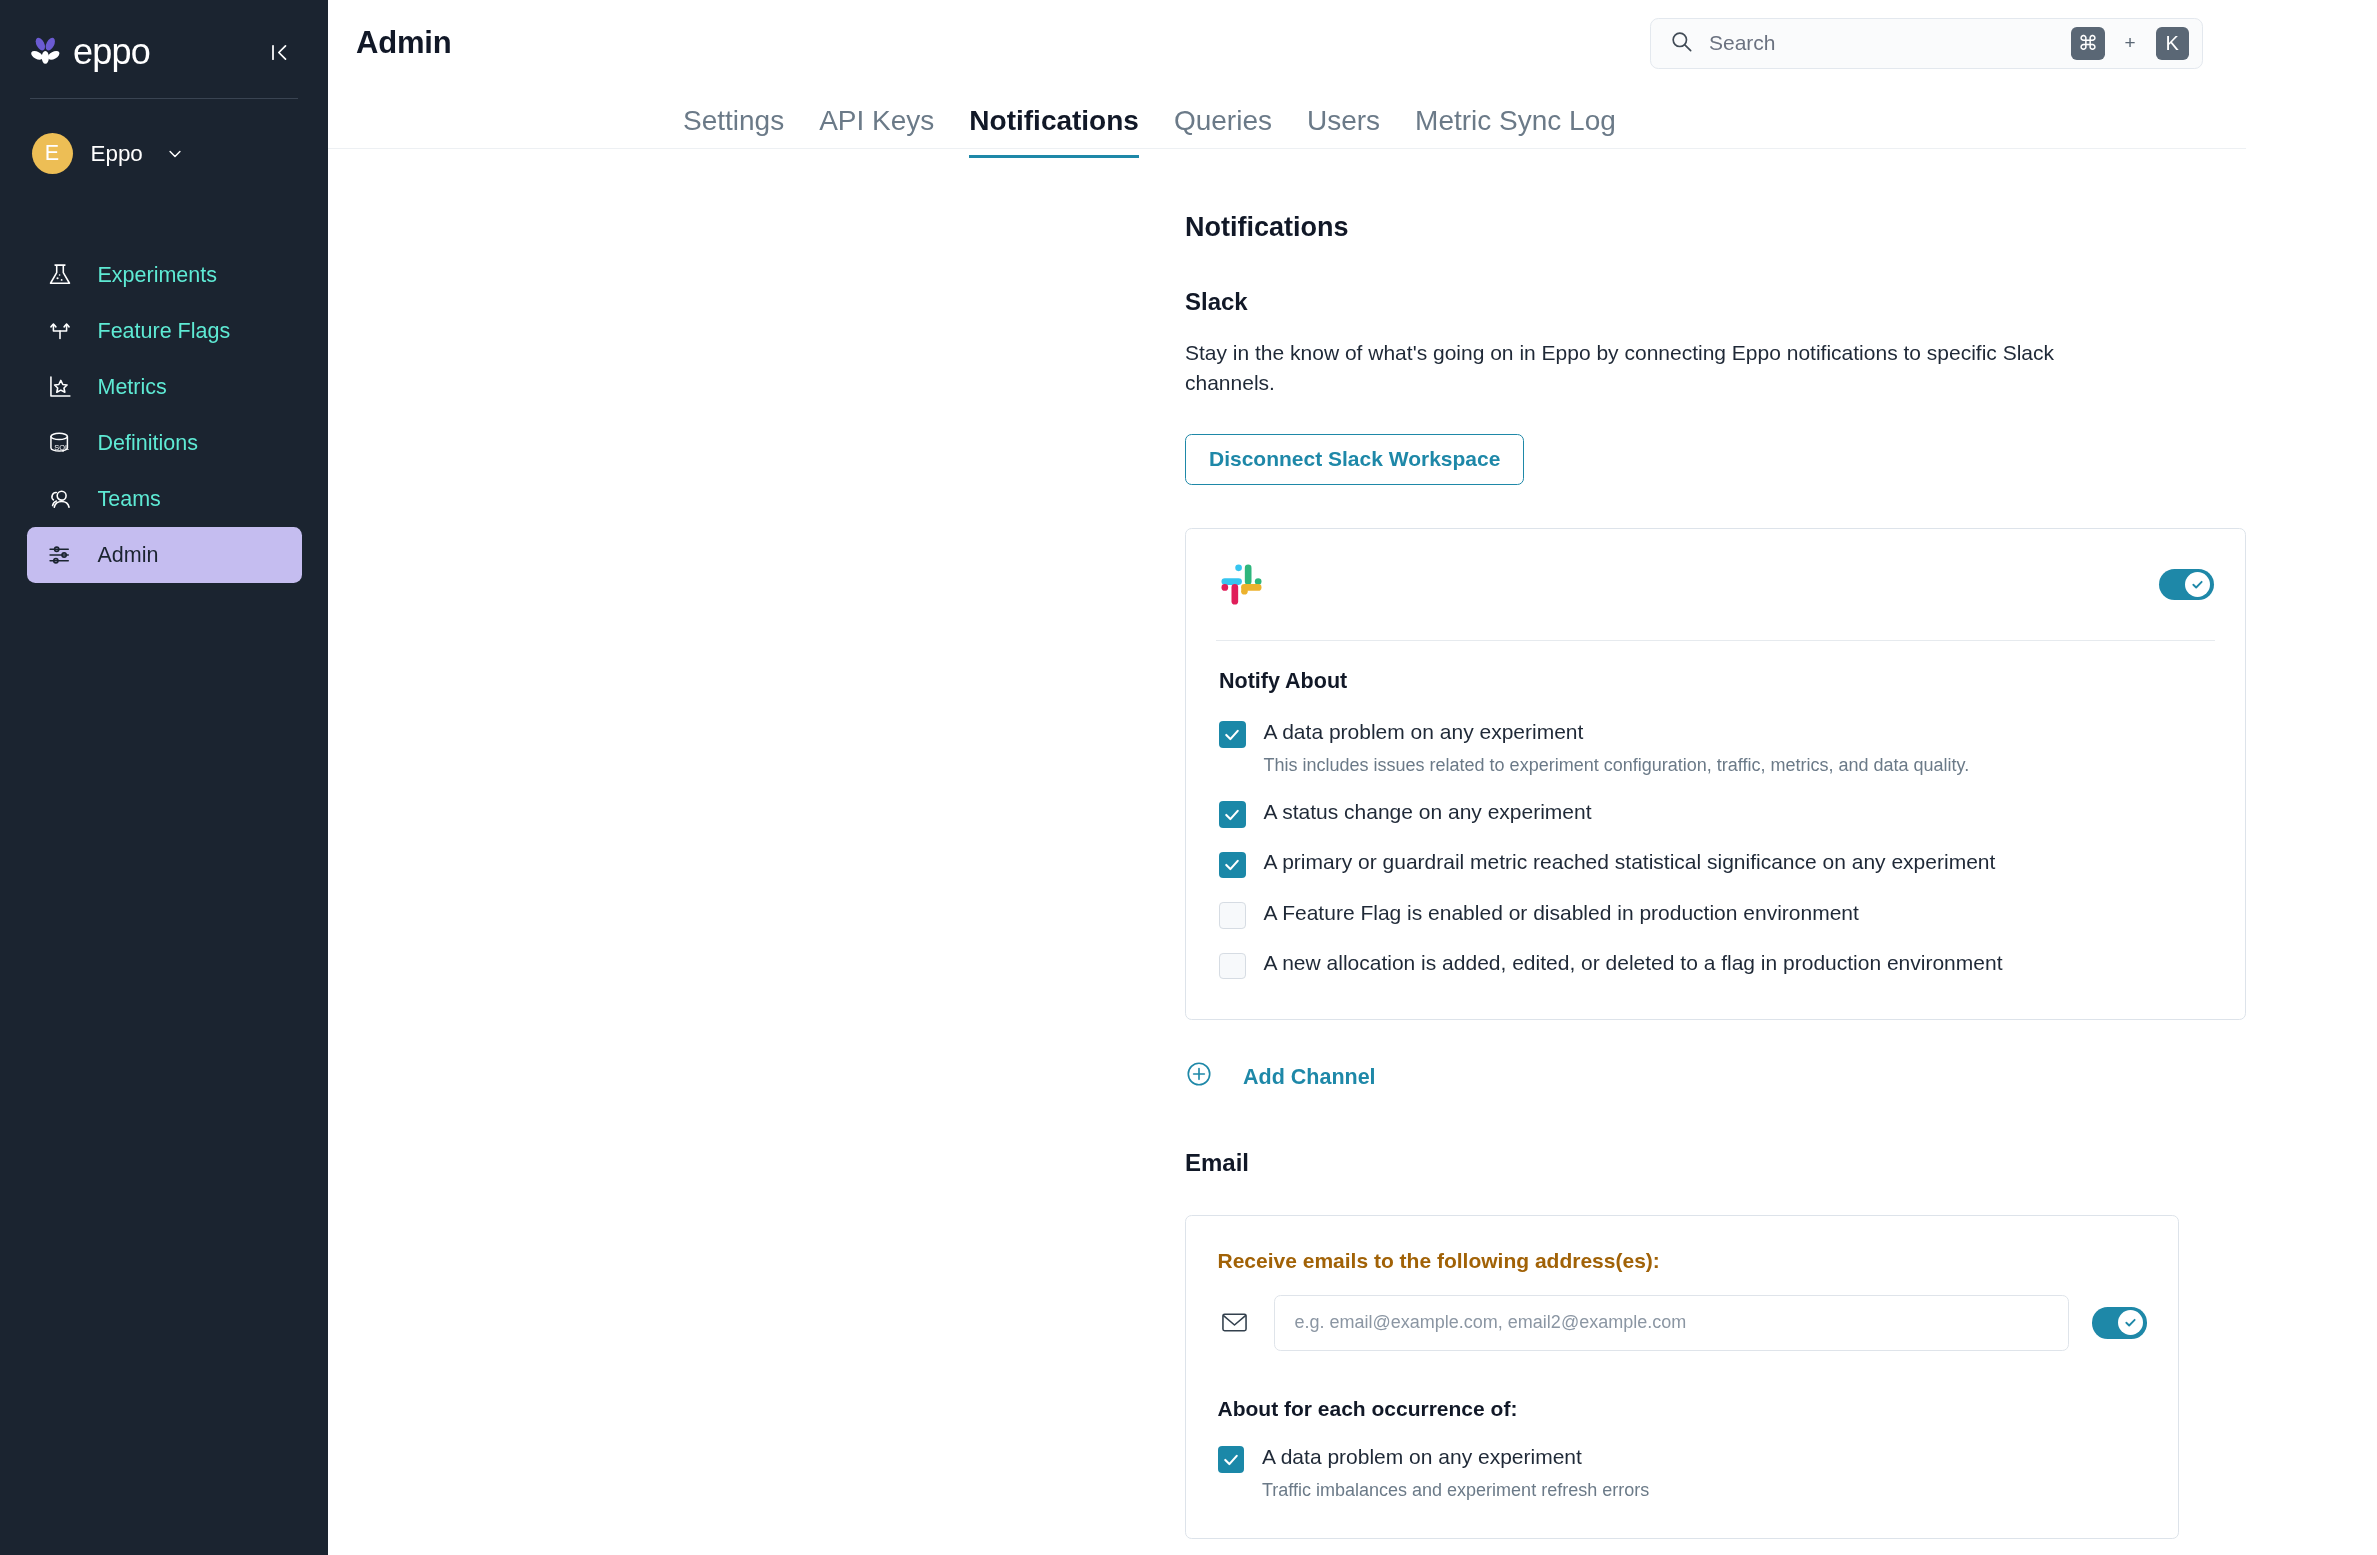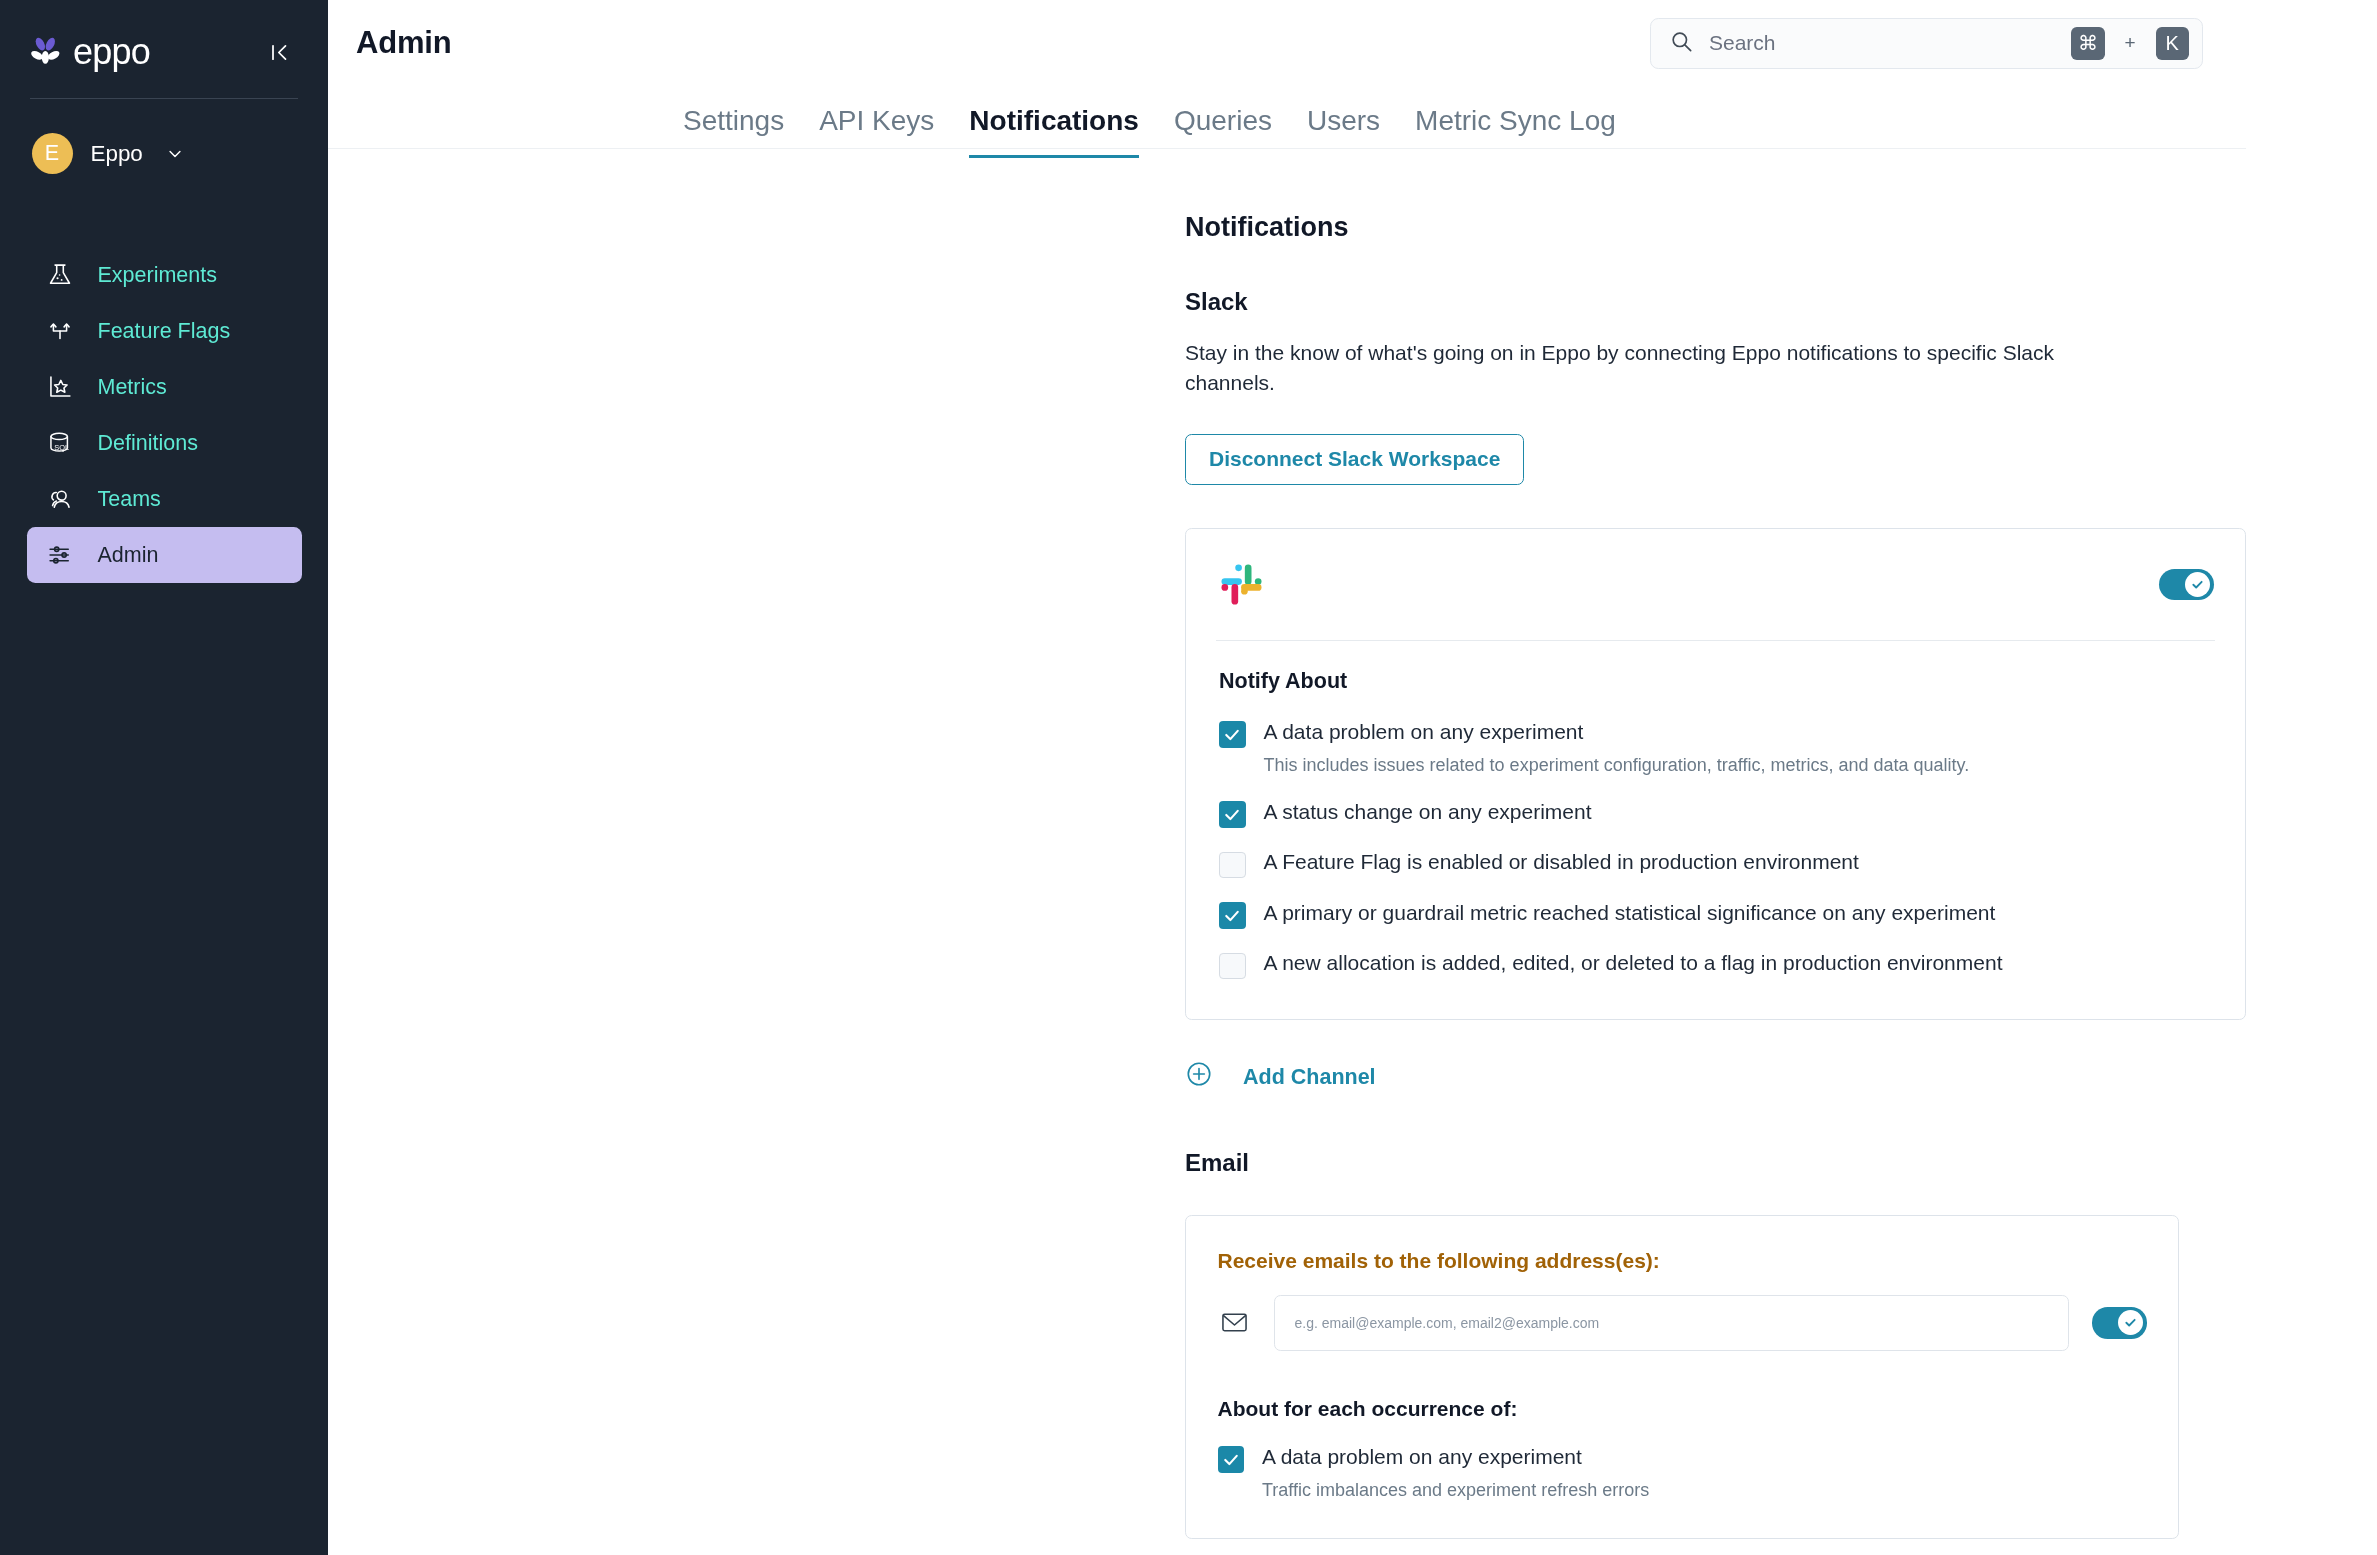--- a/index.html
+++ b/index.html
@@ -148,21 +148,21 @@
   }
 
   .h2-email { margin-top: 55px; }
 
   .email-inner { padding: 33px 31.5px 36px 31.5px; }
   .email-lbl { font-size: 21px; font-weight: 700; color: #a16207; margin-bottom: 21.5px;}
   .email-row { display: flex; align-items: center; gap: 23px; }
   .mail-ico { width: 33px; height: 33px; flex: 0 0 33px; }
   .email-input {
     flex: 1 1 auto; height: 56px; border: 0.8px solid #dfe4ea; border-radius: 6.6px;
-    background: #ffffff; font-size: 14px; color: #1f2937; padding: 0 20px;
+    background: #ffffff; font-size: 18px; color: #1f2937; padding: 0 20px;
     font-family: "Liberation Sans", sans-serif; outline: none; max-width: 828px;
   }
   .email-input::placeholder { color: #8b96a3; }
   .notify-occ { font-size: 21px; font-weight: 700; color: #111827; margin: 46px 0 23px 0;}
 </style>
 </head>
 <body>
 
 <div class="app">
 
@@ -360,31 +360,31 @@
           <div class="chk-row">
             <span class="chk on">
               <svg width="18" height="18" viewBox="0 0 22 22" fill="none" stroke="#ffffff" stroke-width="2.6" stroke-linecap="round" stroke-linejoin="round">
                   <polyline points="4,11 9,16 18,6"></polyline>
                 </svg>
             </span>
             <div class="chk-label">A status change on any experiment</div>
           </div>
 
           <div class="chk-row">
-            <span class="chk off"></span>
-            <div class="chk-label">A Feature Flag is enabled or disabled in production environment</div>
-          </div>
-
-          <div class="chk-row">
             <span class="chk on">
               <svg width="18" height="18" viewBox="0 0 22 22" fill="none" stroke="#ffffff" stroke-width="2.6" stroke-linecap="round" stroke-linejoin="round">
                   <polyline points="4,11 9,16 18,6"></polyline>
                 </svg>
             </span>
             <div class="chk-label">A primary or guardrail metric reached statistical significance on any experiment</div>
+          </div>
+
+          <div class="chk-row">
+            <span class="chk off"></span>
+            <div class="chk-label">A Feature Flag is enabled or disabled in production environment</div>
           </div>
 
           <div class="chk-row">
             <span class="chk off"></span>
             <div class="chk-label">A new allocation is added, edited, or deleted to a flag in production environment</div>
           </div>
         </div>
       </div>
 
       <div class="add-channel">

